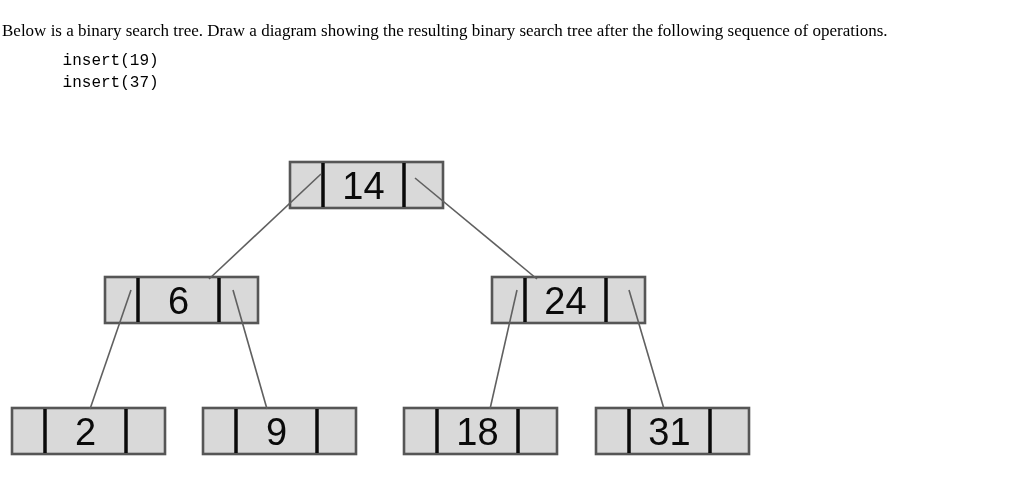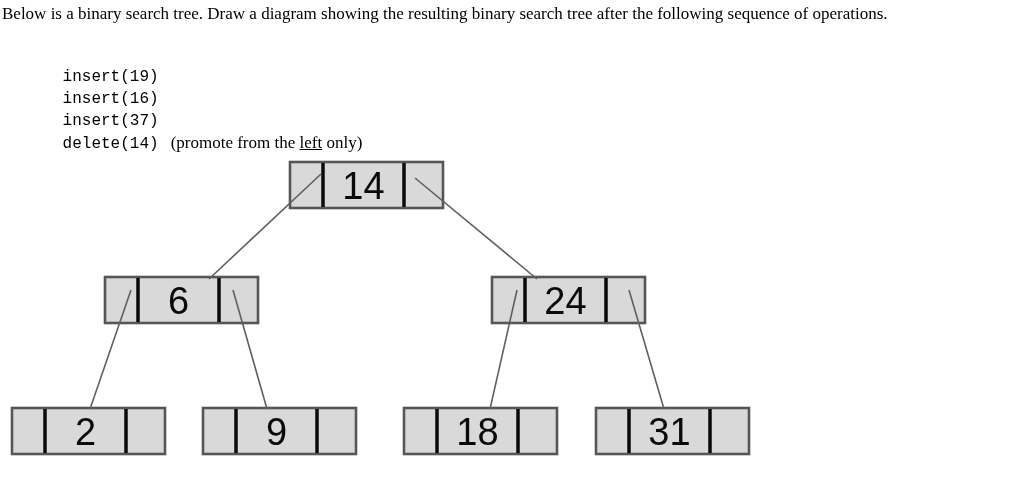--- a/index.html
+++ b/index.html
@@ -5,30 +5,30 @@
   html,body{margin:0;padding:0;background:#ffffff;}
   .page{
     position:relative;
     width:1024px;height:478px;
     background:#ffffff;
     overflow:hidden;
     font-family:"Liberation Serif", serif;
   }
   .prompt{
     position:absolute;
-    left:2px;top:4px;
+    left:2px;top:21px;
     width:1010px;
     font-family:"Liberation Serif", serif;
     font-size:17px;
     color:#000000;
     white-space:nowrap;
   }
   .code-block{
     position:absolute;
-    left:5px;top:44px;
+    left:5px;top:28px;
     font-family:"Liberation Mono","DejaVu Sans Mono", monospace;
     font-size:16px;
     color:#000000;
   }
   .code-line{
     height:22px;
     line-height:22px;
     white-space:pre;
   }
   .note{
@@ -52,27 +52,21 @@
 
 <div class="page">
 
   <div class="prompt">Below is a binary search tree. Draw a diagram showing the resulting binary search tree after the following sequence of operations.</div>
 
   <div class="code-block">
     <div class="code-line">
       <span>insert(19)</span>
     </div>
     <div class="code-line">
-      <span>insert(16)</span>
-    </div>
-    <div class="code-line">
       <span>insert(37)</span>
-    </div>
-    <div class="code-line">
-      <span>delete(14)</span><span class="note"><span>(promote from the </span><span class="u">left</span><span> only)</span></span>
     </div>
   </div>
 
   <svg class="tree" width="1024" height="478" viewBox="0 0 1024 478">
       <g>
         <rect x="290" y="162" width="153" height="46" fill="#d9d9d9" stroke="#565656" stroke-width="2.6"></rect>
         <line x1="323" x2="323" y1="163" y2="207" stroke="#0a0a0a" stroke-width="3.5"></line>
         <line x1="404" x2="404" y1="163" y2="207" stroke="#0a0a0a" stroke-width="3.5"></line>
         <text x="363.5" y="186" text-anchor="middle" dominant-baseline="central" class="node-value" fill="#0a0a0a">14</text>
       </g>

